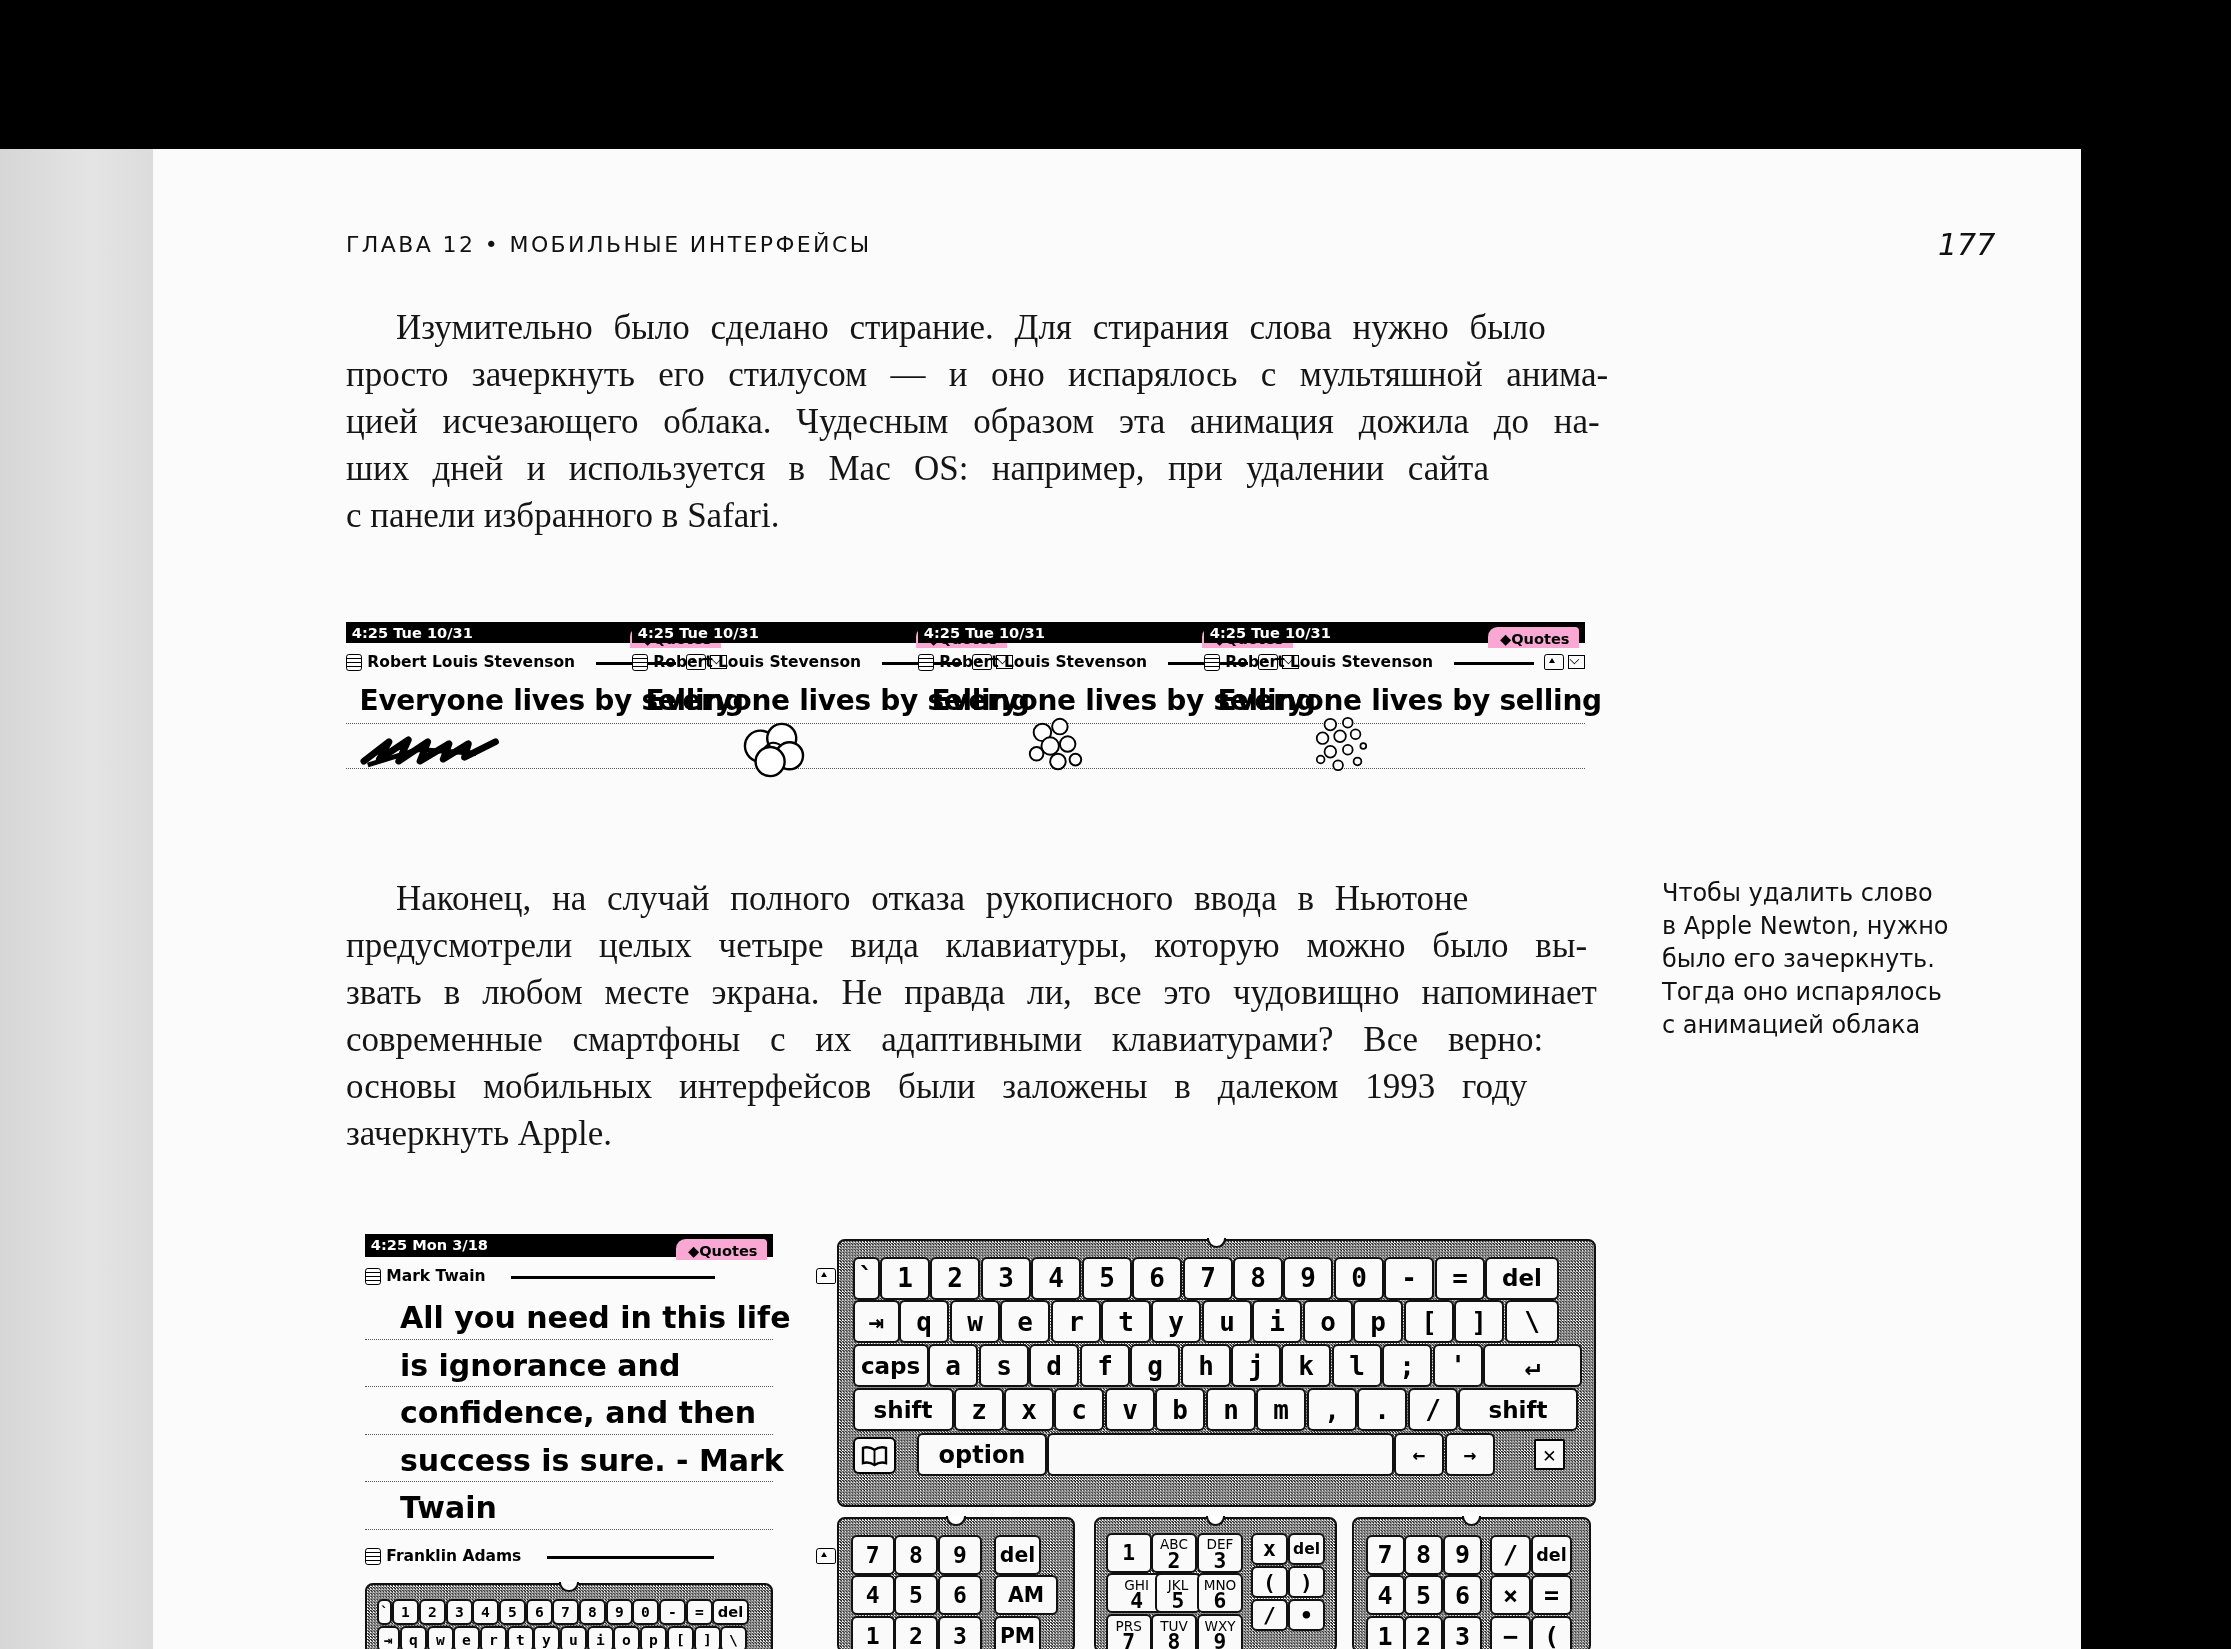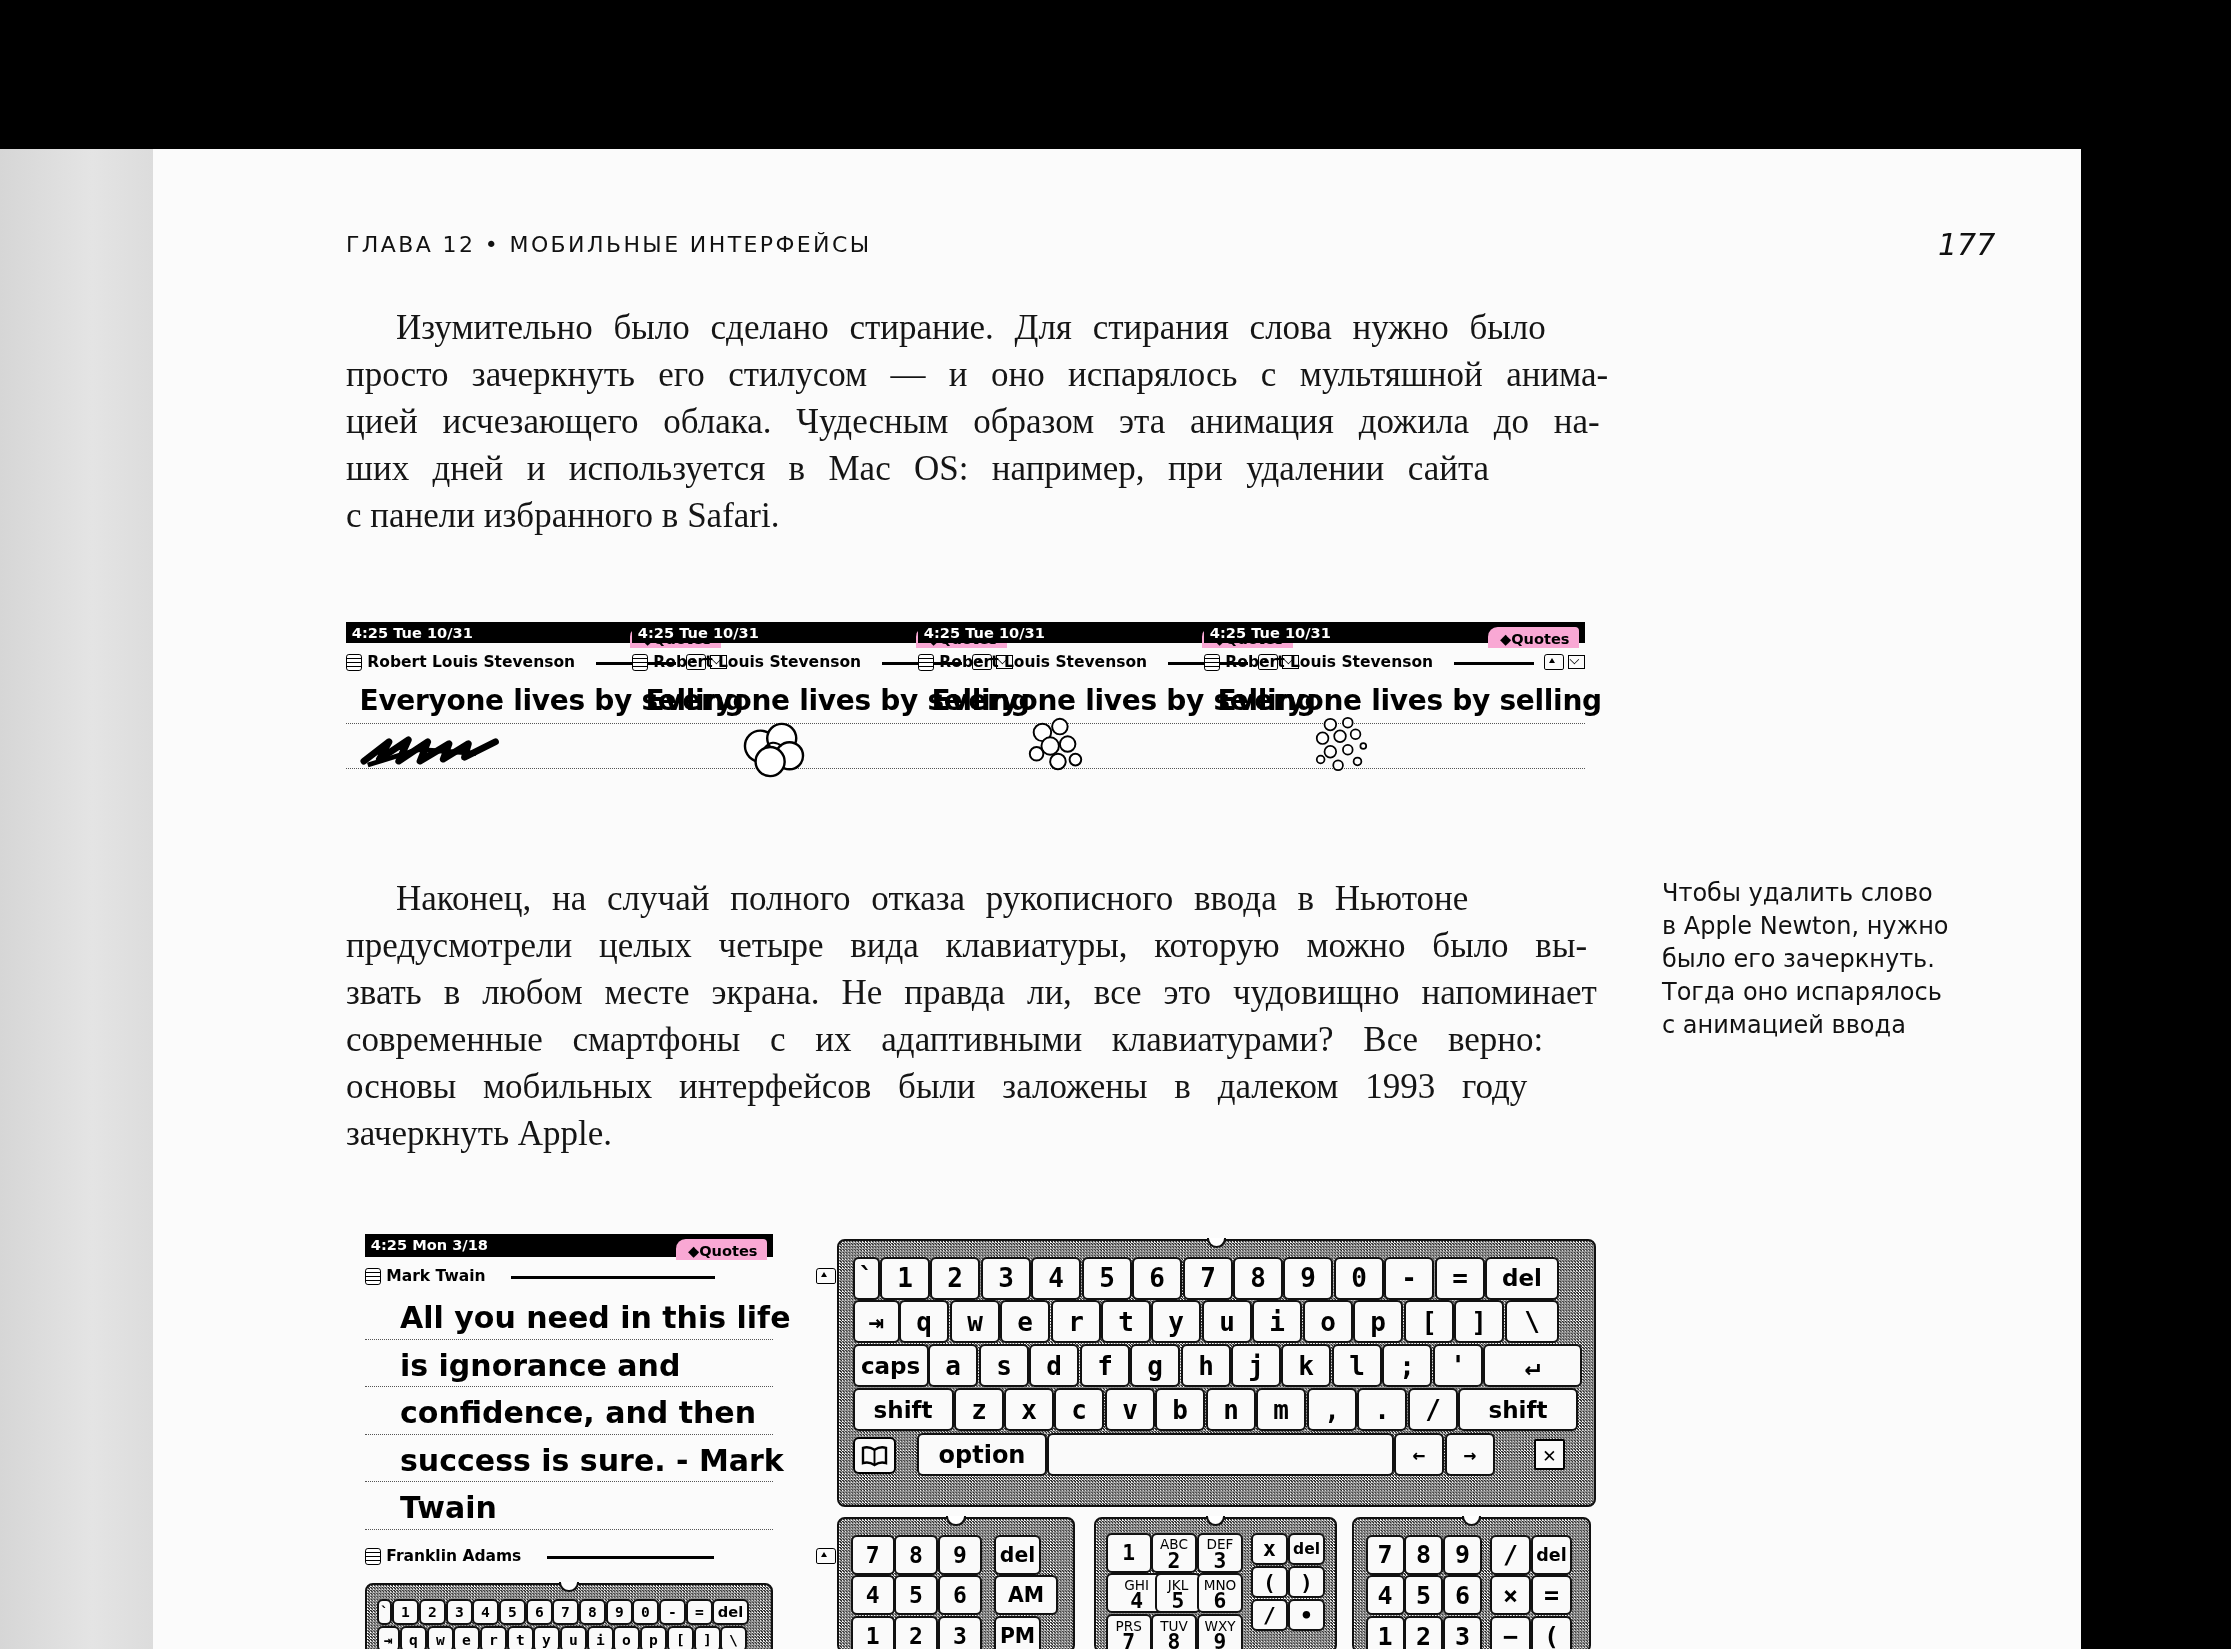--- a/index.html
+++ b/index.html
@@ -177,21 +177,21 @@
     <span class="ln" style="word-spacing: 21px;">современные смартфоны с их адаптивными клавиатурами? Все верно:</span>
     <span class="ln" style="word-spacing: 18px;">основы мобильных интерфейсов были заложены в далеком 1993 году</span>
     <span class="ln">зачеркнуть Apple.</span>
   </div>
 
   <div class="note" style="top:728px;">
     <span class="ln">Чтобы удалить слово</span>
     <span class="ln">в Apple Newton, нужно</span>
     <span class="ln">было его зачеркнуть.</span>
     <span class="ln">Тогда оно испарялось</span>
-    <span class="ln">с анимацией ввода</span>
+    <span class="ln">с анимацией облака</span>
   </div>
 
 
   <div class="twain">
     <div class="nbar">
       <span class="time">4:25 Mon 3/18</span>
       <span class="tab">◆Quotes</span>
     </div>
     <div class="nrow" style="top:31px;">
       <span class="nicon"></span>

